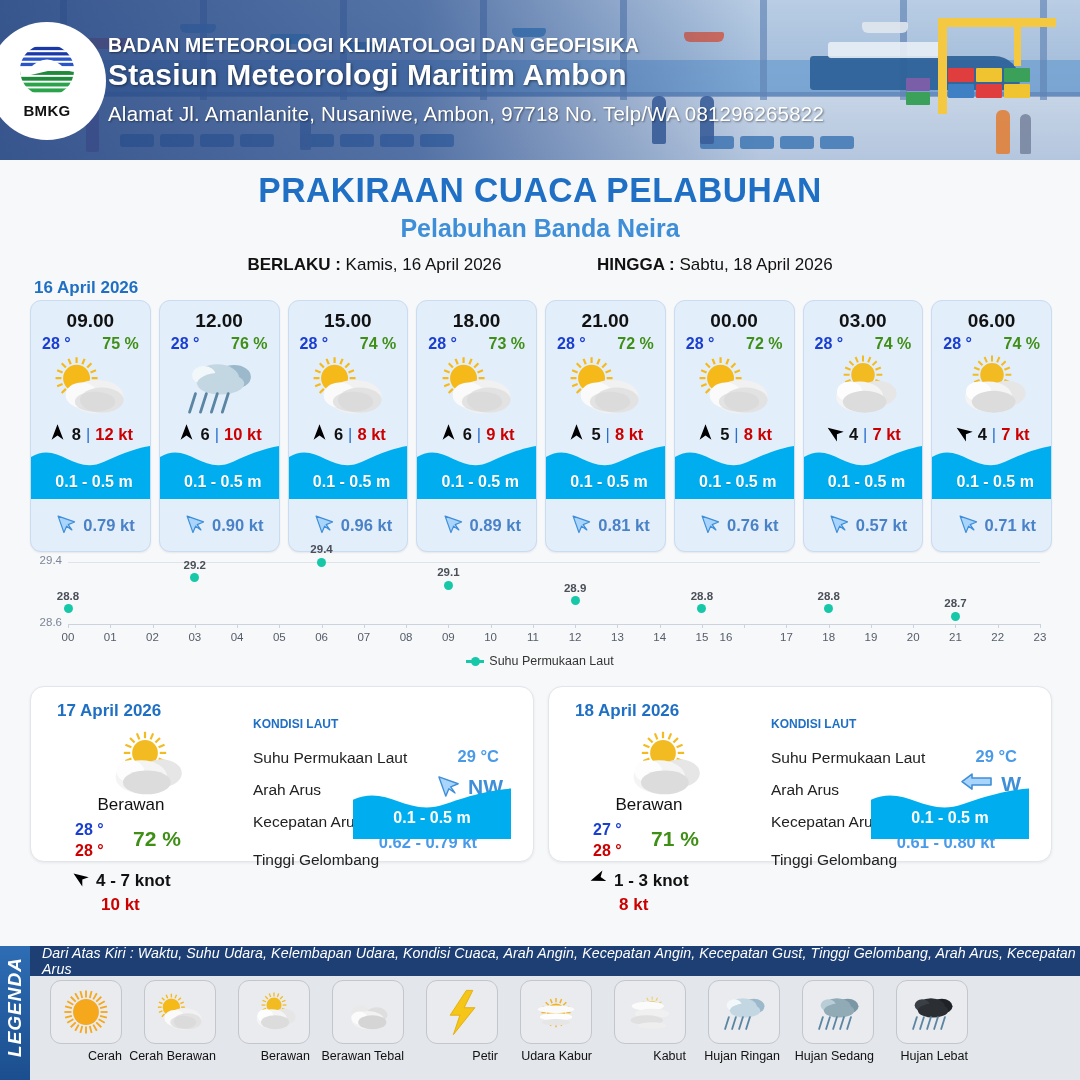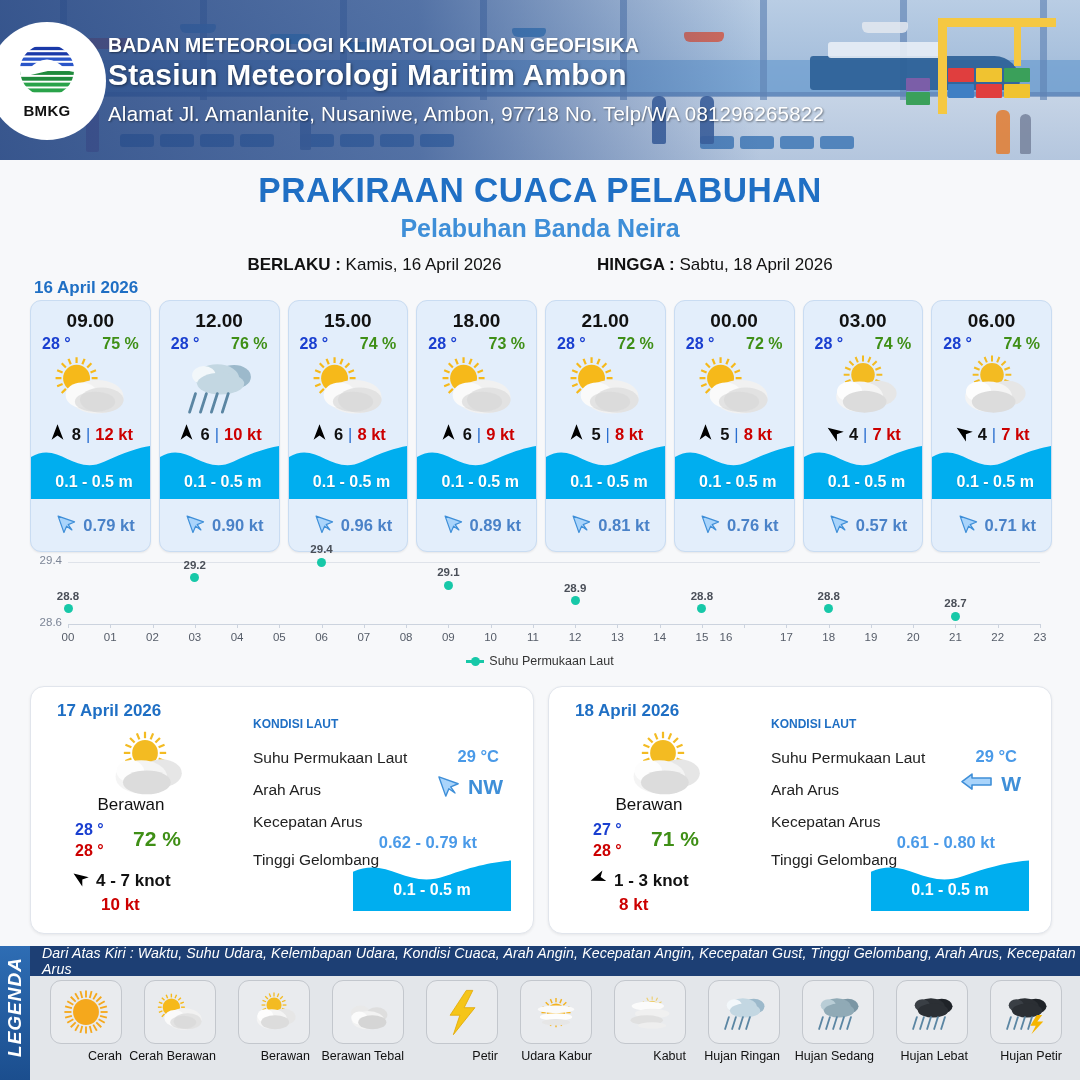--- a/index.html
+++ b/index.html
@@ -90,21 +90,21 @@
   .dotlab { position:absolute; font-size:11.5px; font-weight:bold; color:#4a4f58;
             width:40px; margin-left:-20px; text-align:center; }
   .chart-legend { position:absolute; left:0; top:96px; width:1040px; text-align:center; font-size:12.5px; color:#333; }
   .legdash { display:inline-block; width:18px; height:3px; background:#17c8a8; vertical-align:middle;
              margin-right:5px; position:relative; }
   .legdash:after { content:""; position:absolute; left:5px; top:-3px; width:9px; height:9px;
                    border-radius:50%; background:#17c8a8; }
 
   
   .days { position:absolute; left:30px; top:686px; width:1022px; height:248px; display:flex; gap:14px; }
-  .daycard { width:504px; height:248px; background:#fff; border:1px solid #e1e5ec;
+  .daycard { width:504px; height:176px; background:#fff; border:1px solid #e1e5ec;
              border-radius:14px; position:relative; box-shadow:0 1px 3px rgba(0,0,0,.07); }
   .d-date { position:absolute; left:26px; top:14px; font-size:17px; font-weight:bold; color:#1f6fc4; }
   .d-icon { position:absolute; left:68px; top:42px; }
   .d-cond { position:absolute; left:20px; top:108px; width:160px; text-align:center; font-size:17px; color:#111; }
   .d-tmin { position:absolute; left:44px; top:134px; font-size:16px; font-weight:bold; color:#1a3fd0; }
   .d-tmax { position:absolute; left:44px; top:155px; font-size:16px; font-weight:bold; color:#cc0000; }
   .d-hum  { position:absolute; left:102px; top:140px; font-size:21px; font-weight:bold; color:#3f8f16; }
   .d-wind { position:absolute; left:40px; top:182px; display:flex; align-items:center; gap:7px;
             font-size:17px; font-weight:bold; color:#111; }
   .d-gust { position:absolute; left:70px; top:208px; font-size:17px; font-weight:bold; color:#cc0000; }
@@ -1058,30 +1058,14 @@
    <ellipse cx="52" cy="40" rx="28" ry="13" fill="#2b2f34"></ellipse>
    <line x1="22" y1="52" x2="15" y2="74" stroke="#5b86a3" stroke-width="3.4" stroke-linecap="round"></line>
             <line x1="35" y1="52" x2="28" y2="74" stroke="#5b86a3" stroke-width="3.4" stroke-linecap="round"></line>
             <line x1="48" y1="52" x2="41" y2="74" stroke="#5b86a3" stroke-width="3.4" stroke-linecap="round"></line>
             <line x1="61" y1="52" x2="54" y2="74" stroke="#5b86a3" stroke-width="3.4" stroke-linecap="round"></line>
             <line x1="74" y1="52" x2="67" y2="74" stroke="#5b86a3" stroke-width="3.4" stroke-linecap="round"></line>
   </svg>
         </div>
     <div class="leg-lbl">Hujan Lebat</div>
       </div>
-      <div class="leg-item">
-        <div class="leg-box">
-          <svg width="54" height="46.44" viewBox="0 0 100 86">
-   <ellipse cx="68" cy="32" rx="20" ry="14" fill="#1f2328"></ellipse>
-   <ellipse cx="48" cy="34" rx="26" ry="17" fill="#2b2f34"></ellipse>
-   <ellipse cx="32" cy="30" rx="14" ry="11" fill="#3a3f45"></ellipse>
-   <ellipse cx="52" cy="40" rx="28" ry="13" fill="#2b2f34"></ellipse>
-   <line x1="22" y1="52" x2="15" y2="74" stroke="#5b86a3" stroke-width="3.4" stroke-linecap="round"></line>
-            <line x1="35" y1="52" x2="28" y2="74" stroke="#5b86a3" stroke-width="3.4" stroke-linecap="round"></line>
-            <line x1="48" y1="52" x2="41" y2="74" stroke="#5b86a3" stroke-width="3.4" stroke-linecap="round"></line>
-            <line x1="61" y1="52" x2="54" y2="74" stroke="#5b86a3" stroke-width="3.4" stroke-linecap="round"></line>
-            <polygon points="70,48 58,68 68,68 60,84 82,60 71,60 80,48" fill="#f5b500"></polygon>
-  </svg>
-        </div>
-    <div class="leg-lbl">Hujan Petir</div>
-      </div>
     </div>
 </div>
 
 </body></html>

